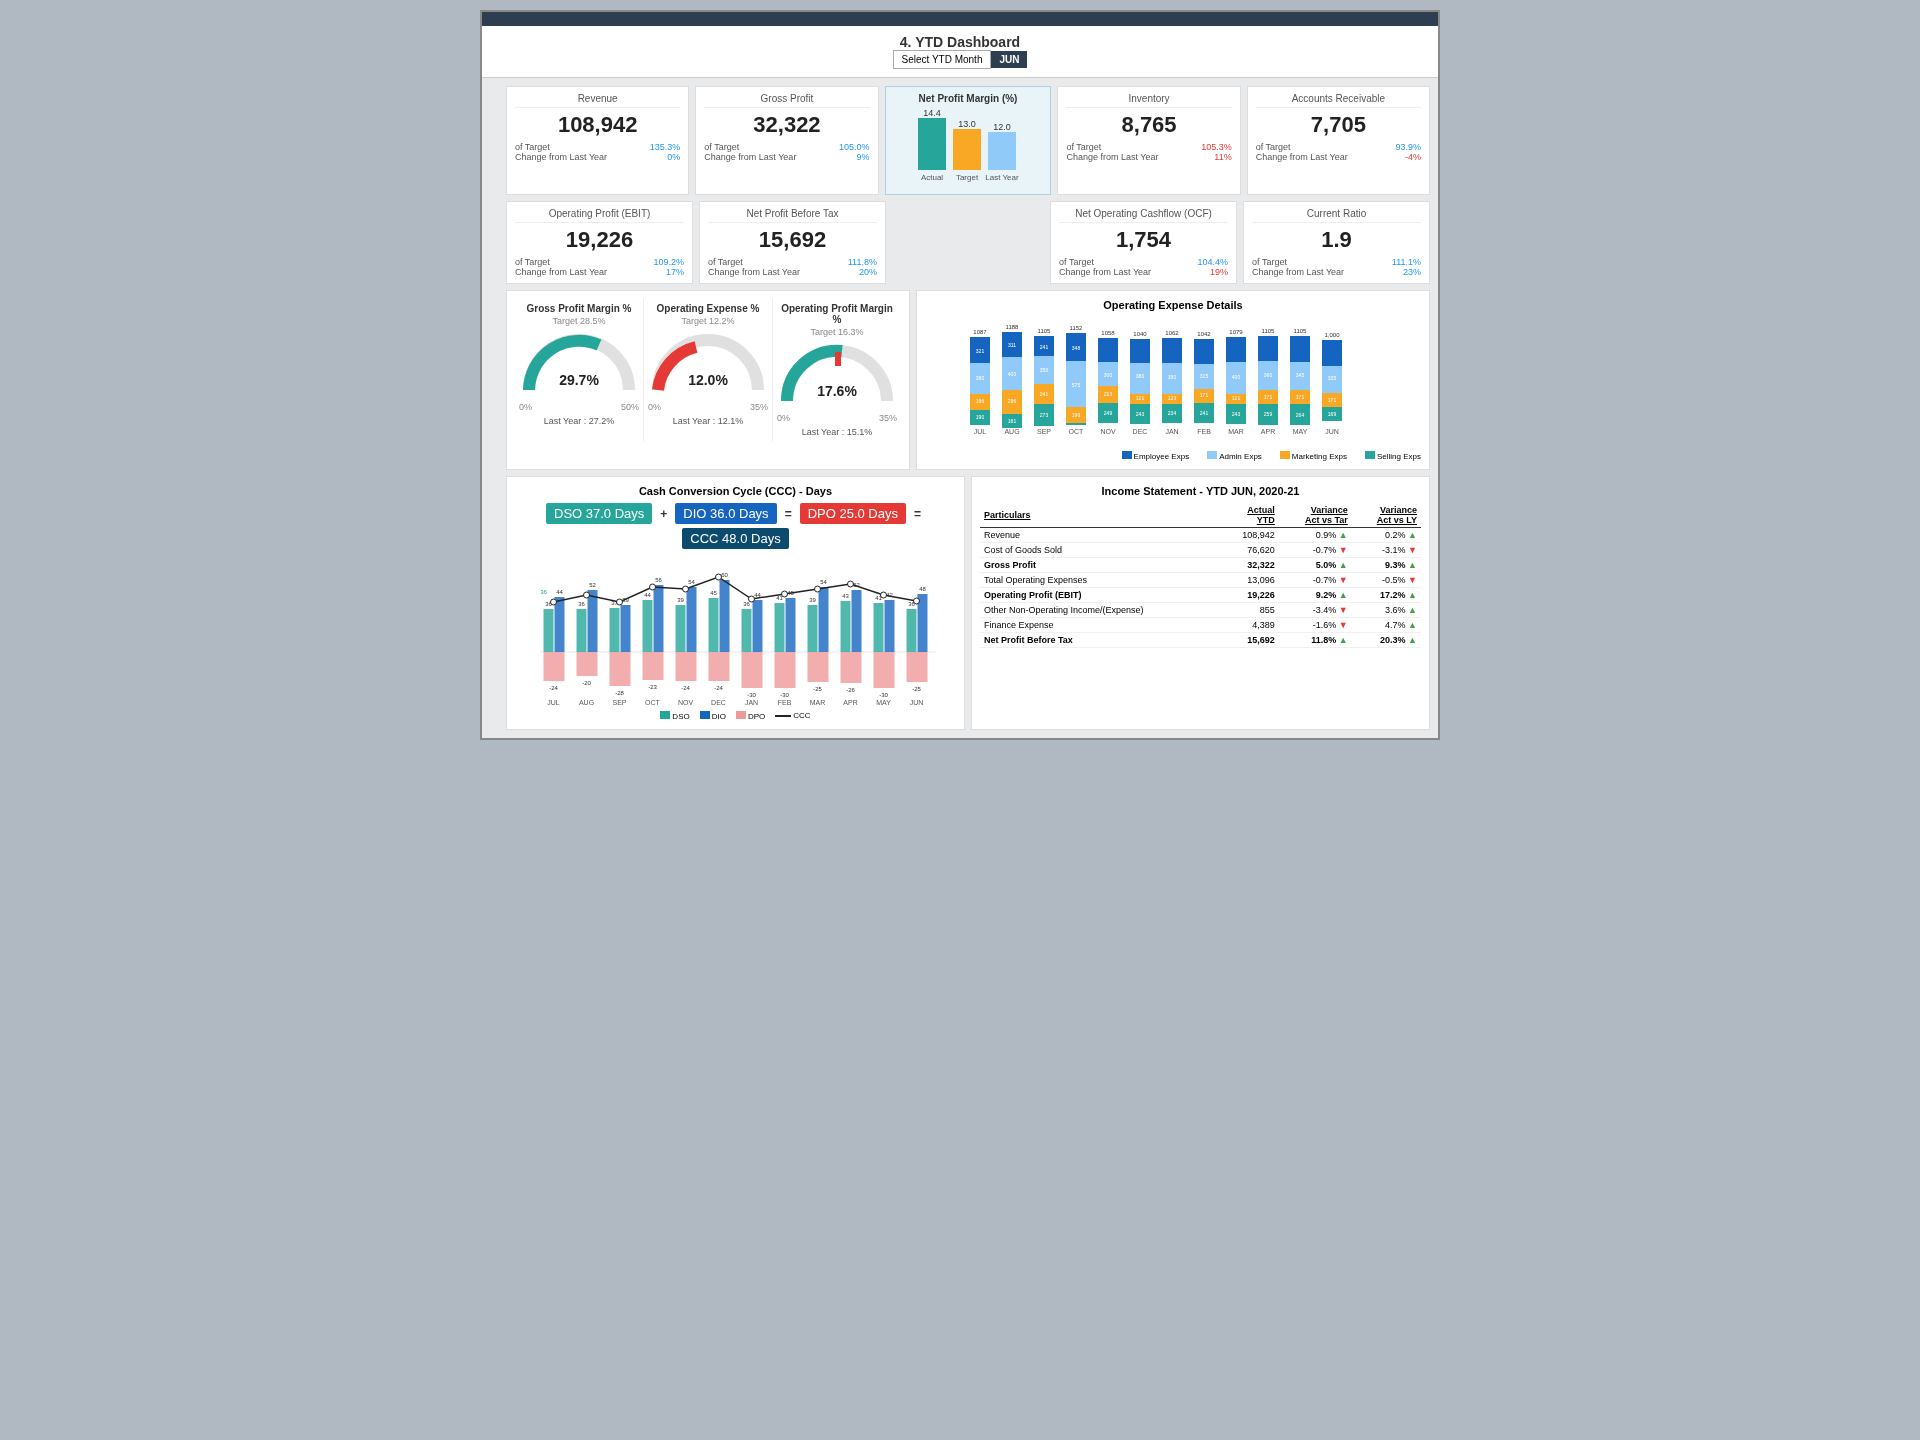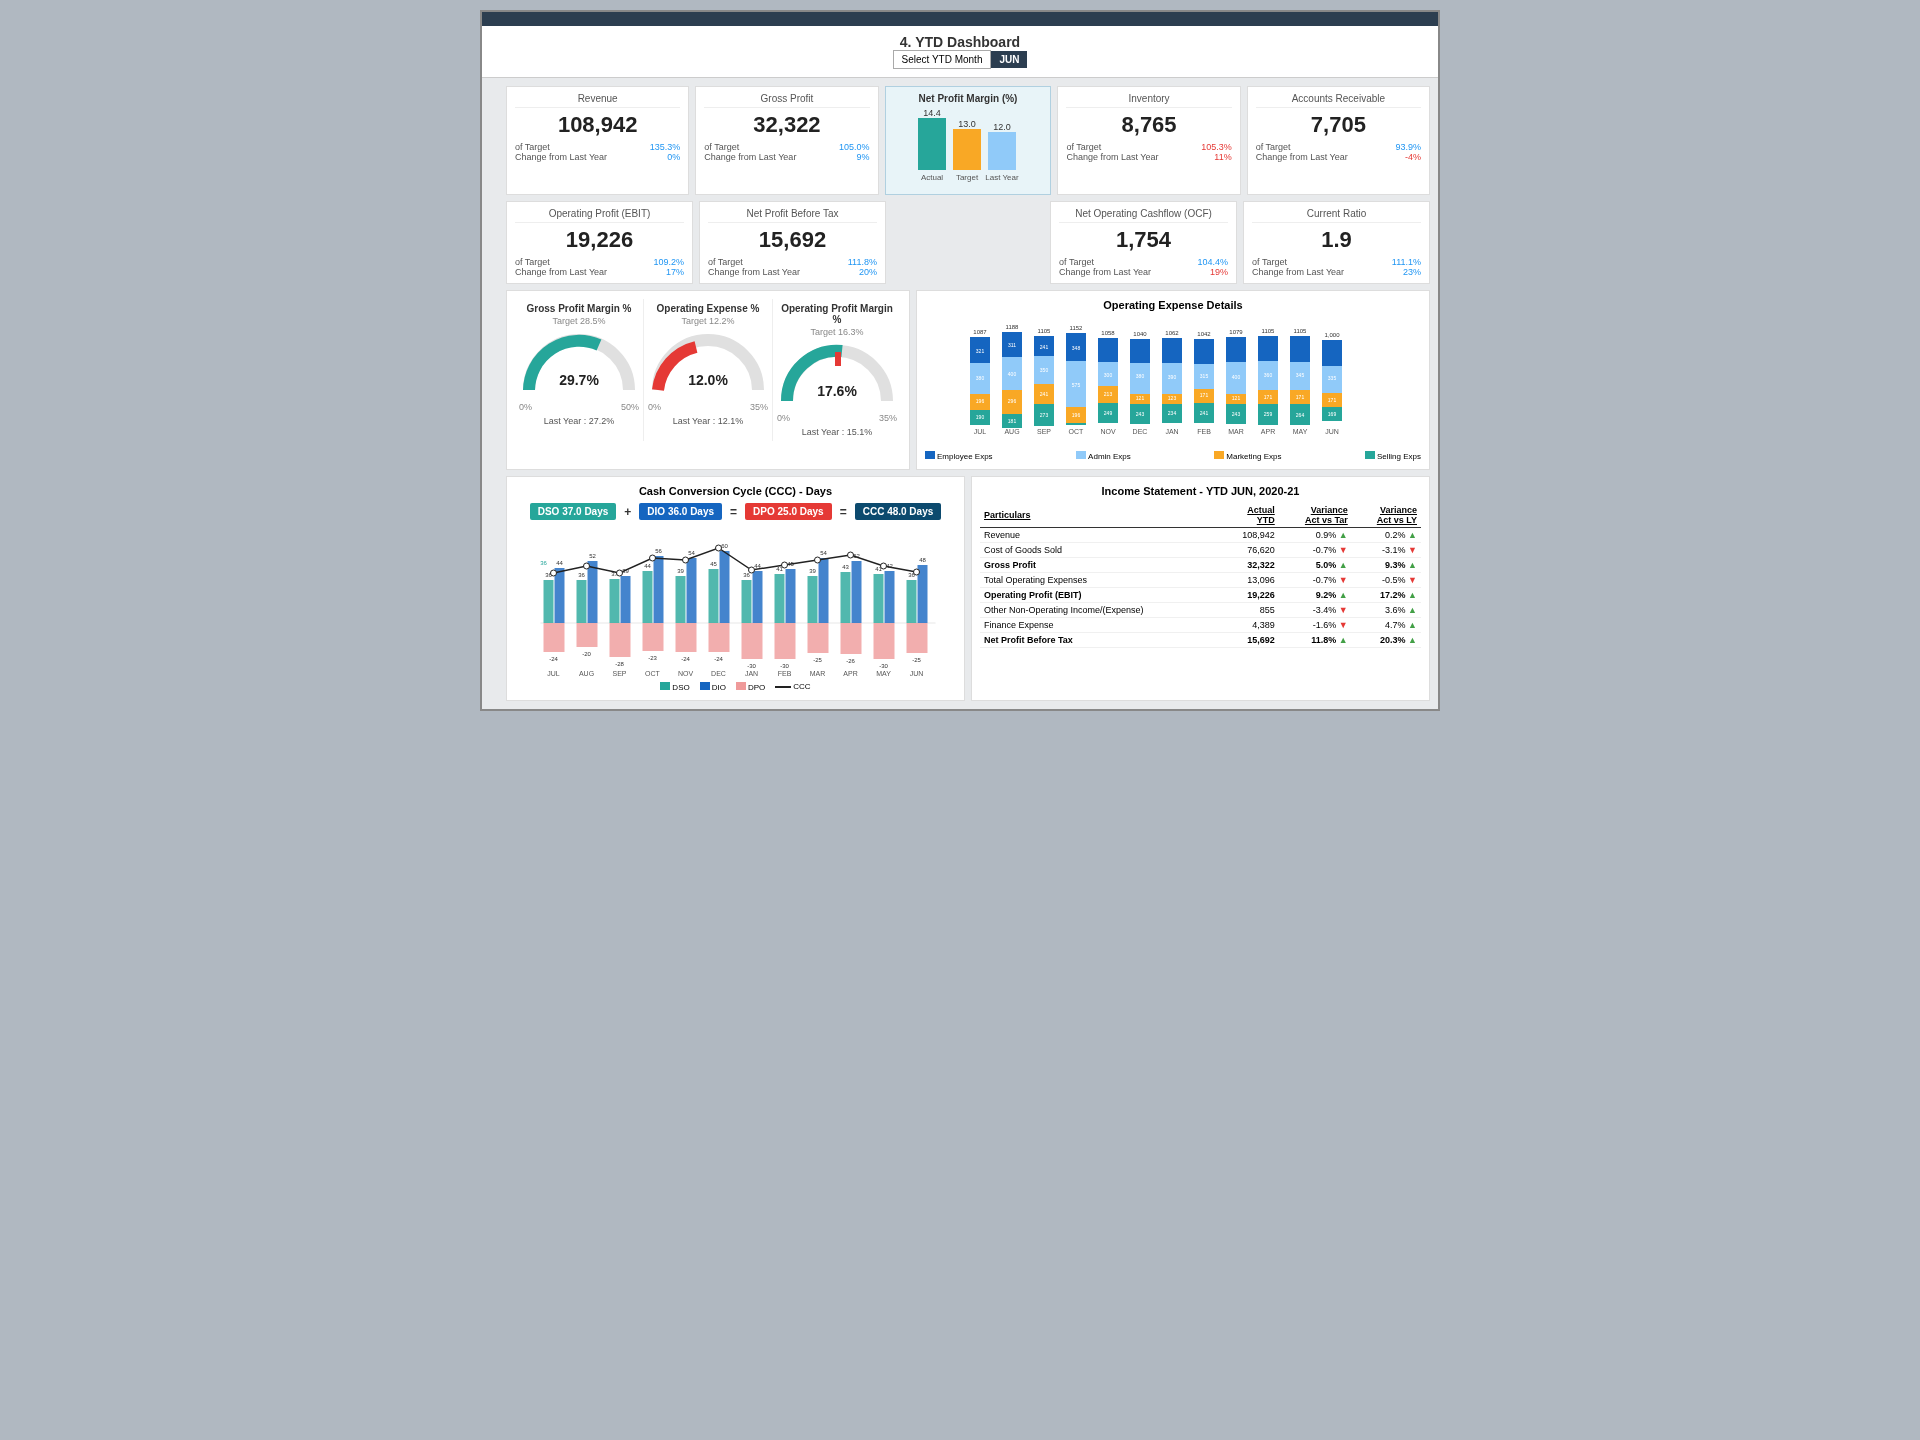--- a/index.html
+++ b/index.html
@@ -33,21 +33,21 @@
     .gauge-labels { display: flex; justify-content: space-between; width: 100%; font-size: 9px; color: #888; margin-top: 2px; }
     .op-expense-section { background: #fff; border: 1px solid #ddd; flex: 1.8; padding: 8px; }
     .op-expense-title { font-size: 11px; font-weight: bold; text-align: center; margin-bottom: 6px; }
 
     
     .bottom-row { display: flex; gap: 6px; }
     .ccc-section { background: #fff; border: 1px solid #ddd; flex: 1; padding: 8px; }
     .income-section { background: #fff; border: 1px solid #ddd; flex: 1; padding: 8px; }
     .section-title { font-size: 11px; font-weight: bold; text-align: center; margin-bottom: 6px; }
     .ccc-badges { display: flex; align-items: center; gap: 4px; margin-bottom: 8px; flex-wrap: wrap; justify-content: center; }
-    .ccc-badge { color: #fff; padding: 3px 8px; font-size: 10px; font-weight: bold; border-radius: 2px; }
+    .ccc-badge { color: #fff; padding: 3px 8px; font-size: 13px; font-weight: normal; border-radius: 2px; }
     .badge-teal { background: #26a69a; }
     .badge-blue { background: #1565c0; }
     .badge-red { background: #e53935; }
     .badge-dark { background: #0c4a6e; }
     .badge-op { background: #fff; color: #333; font-size: 12px; font-weight: bold; padding: 0 4px; }
 
     
     .income-table { width: 100%; border-collapse: collapse; font-size: 9px; }
     .income-table th { border-bottom: 1px solid #333; padding: 2px 4px; text-align: right; font-size: 9px; }
     .income-table th:first-child { text-align: left; }
@@ -426,21 +426,21 @@
             <rect x="2" y="71" width="20" height="14" fill="#f9a825"></rect>
             <rect x="2" y="85" width="20" height="14" fill="#26a69a"></rect>
             <text x="12" y="15" text-anchor="middle" font-size="6" fill="#333">1,000</text>
             <text x="12" y="58" text-anchor="middle" font-size="5" fill="#fff">335</text>
             <text x="12" y="80" text-anchor="middle" font-size="5" fill="#fff">171</text>
             <text x="12" y="94" text-anchor="middle" font-size="5" fill="#fff">169</text>
             <text x="12" y="112" text-anchor="middle" font-size="7" fill="#555">JUN</text>
           </g>
         </svg>
         
-        <div style="display:flex; gap:10px; font-size:8px; justify-content:space-between; margin-top:2px;">
+        <div style="display:flex; gap:18px; font-size:8px; justify-content:flex-end; margin-top:2px;">
           <span><span style="display:inline-block;width:10px;height:8px;background:#1565c0;margin-right:2px;"></span>Employee Exps</span>
           <span><span style="display:inline-block;width:10px;height:8px;background:#90caf9;margin-right:2px;"></span>Admin Exps</span>
           <span><span style="display:inline-block;width:10px;height:8px;background:#f9a825;margin-right:2px;"></span>Marketing Exps</span>
           <span><span style="display:inline-block;width:10px;height:8px;background:#26a69a;margin-right:2px;"></span>Selling Exps</span>
         </div>
       </div>
     </div>
 
     <div class="bottom-row">
 

